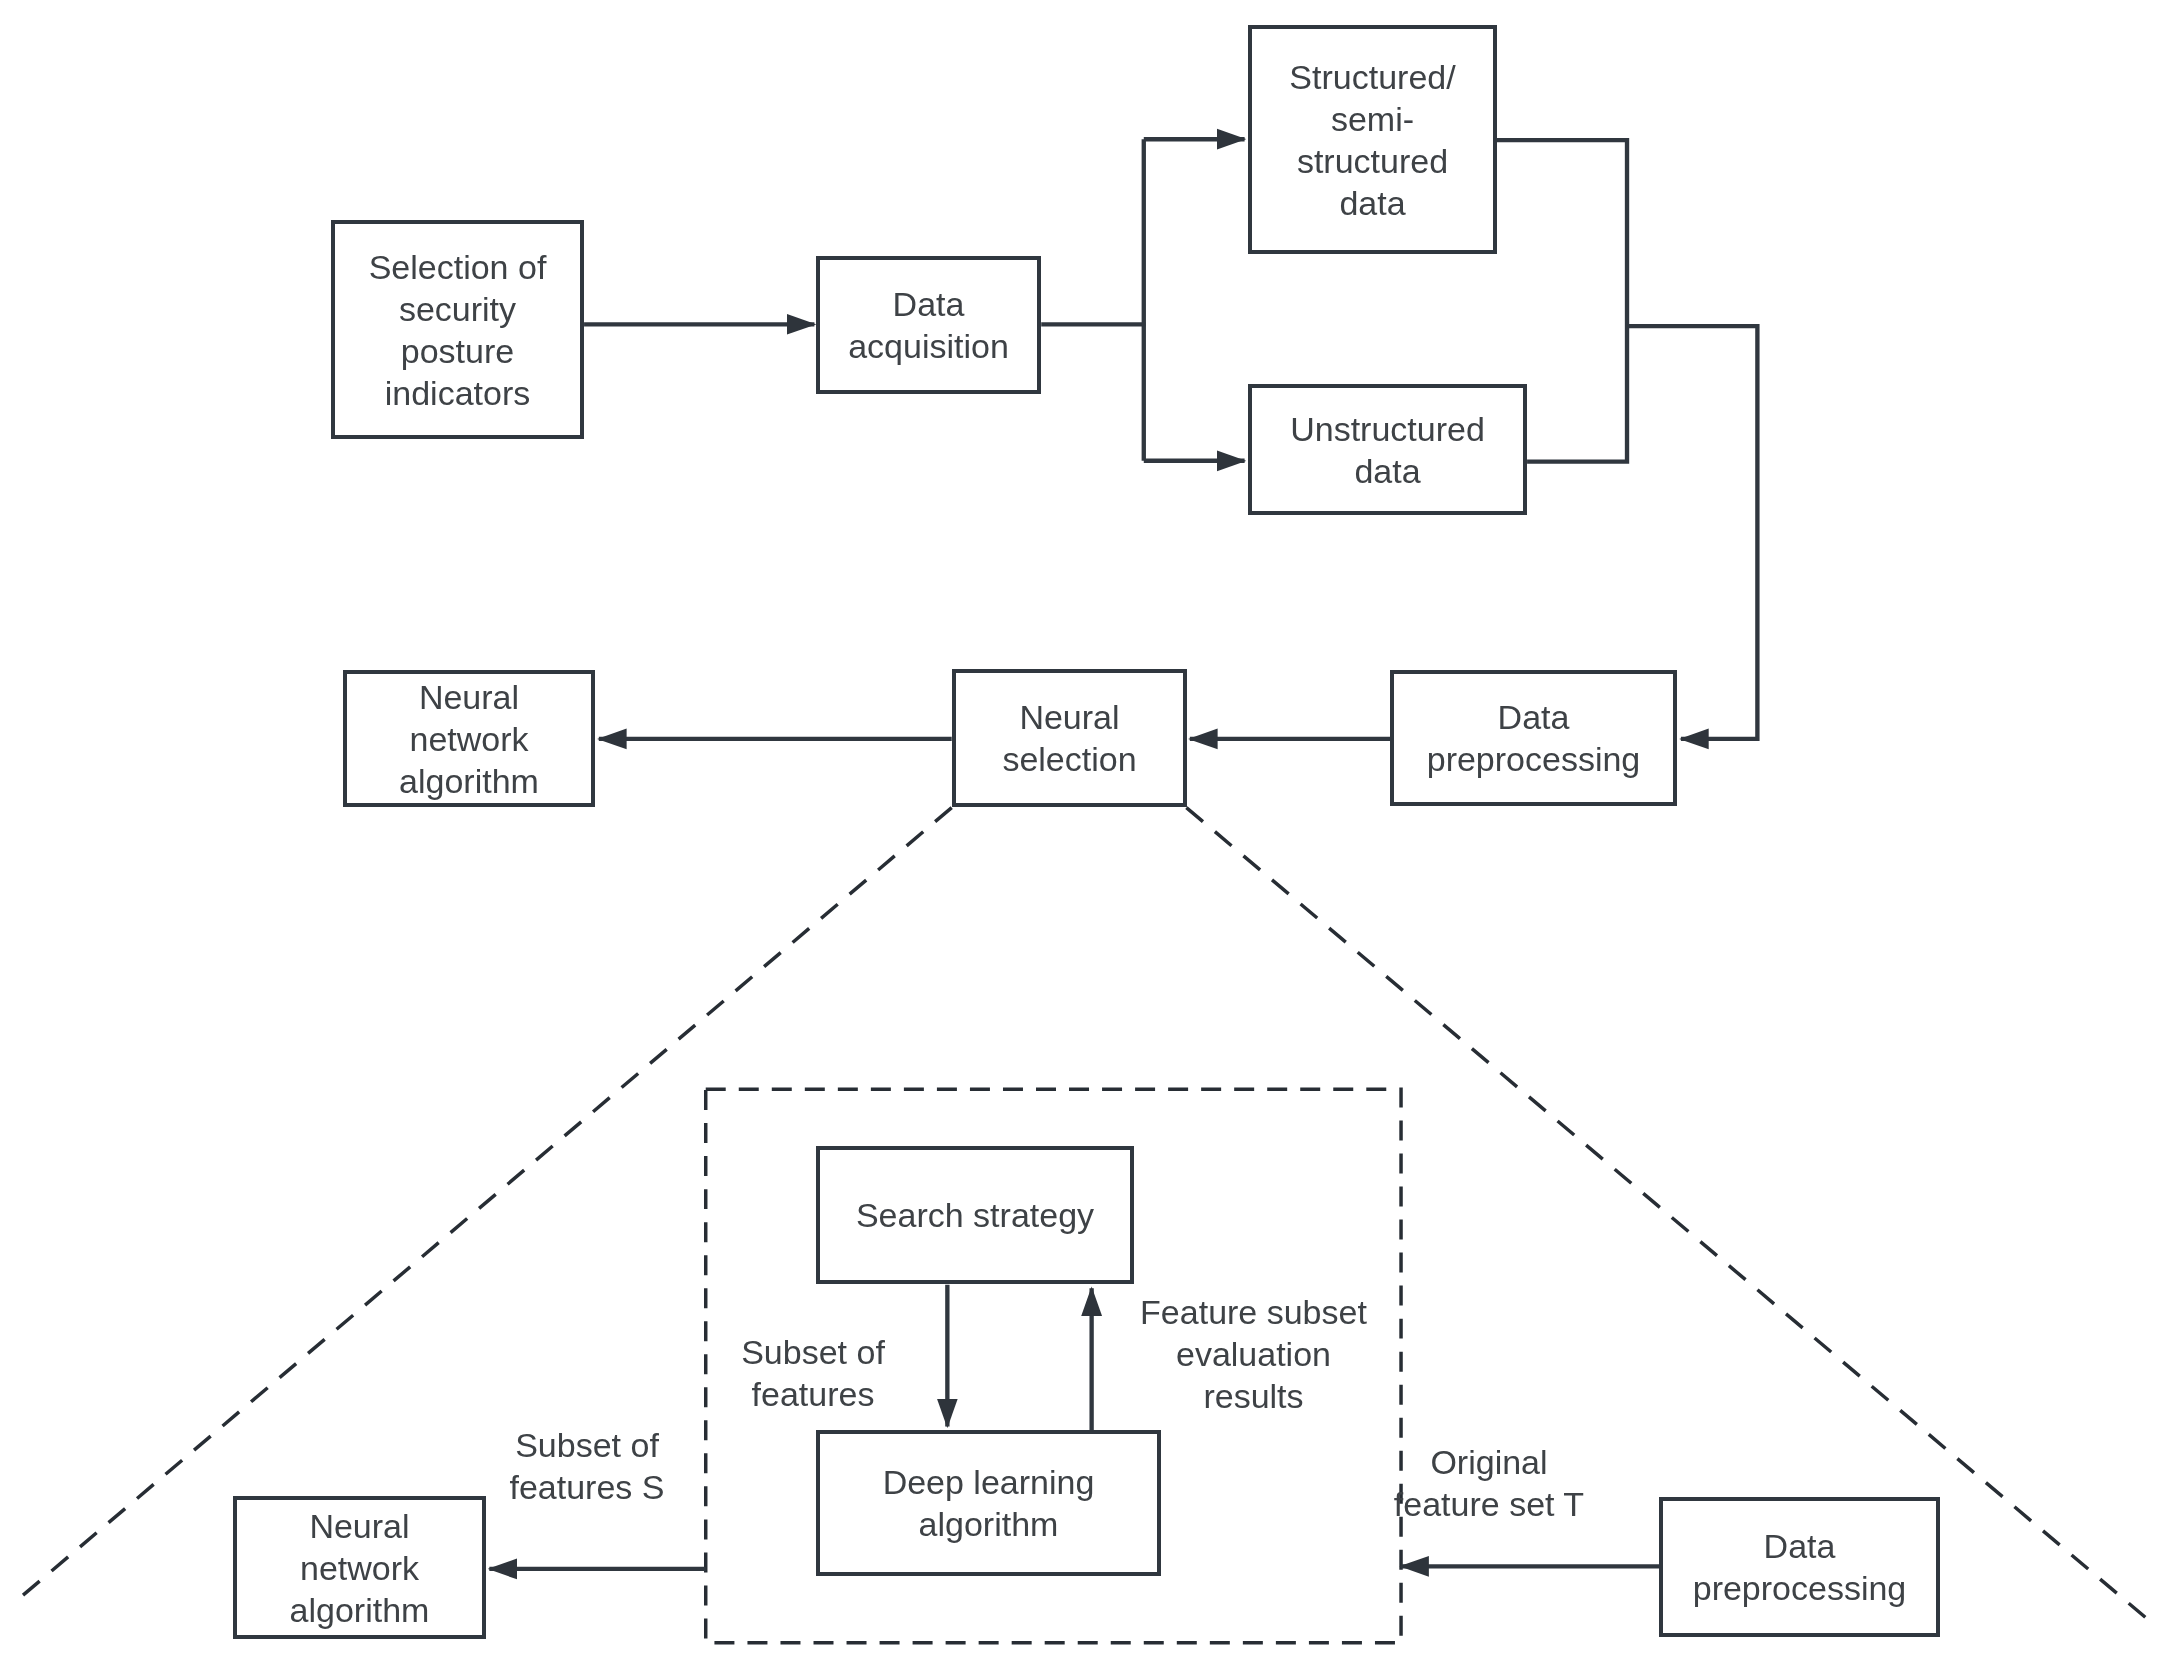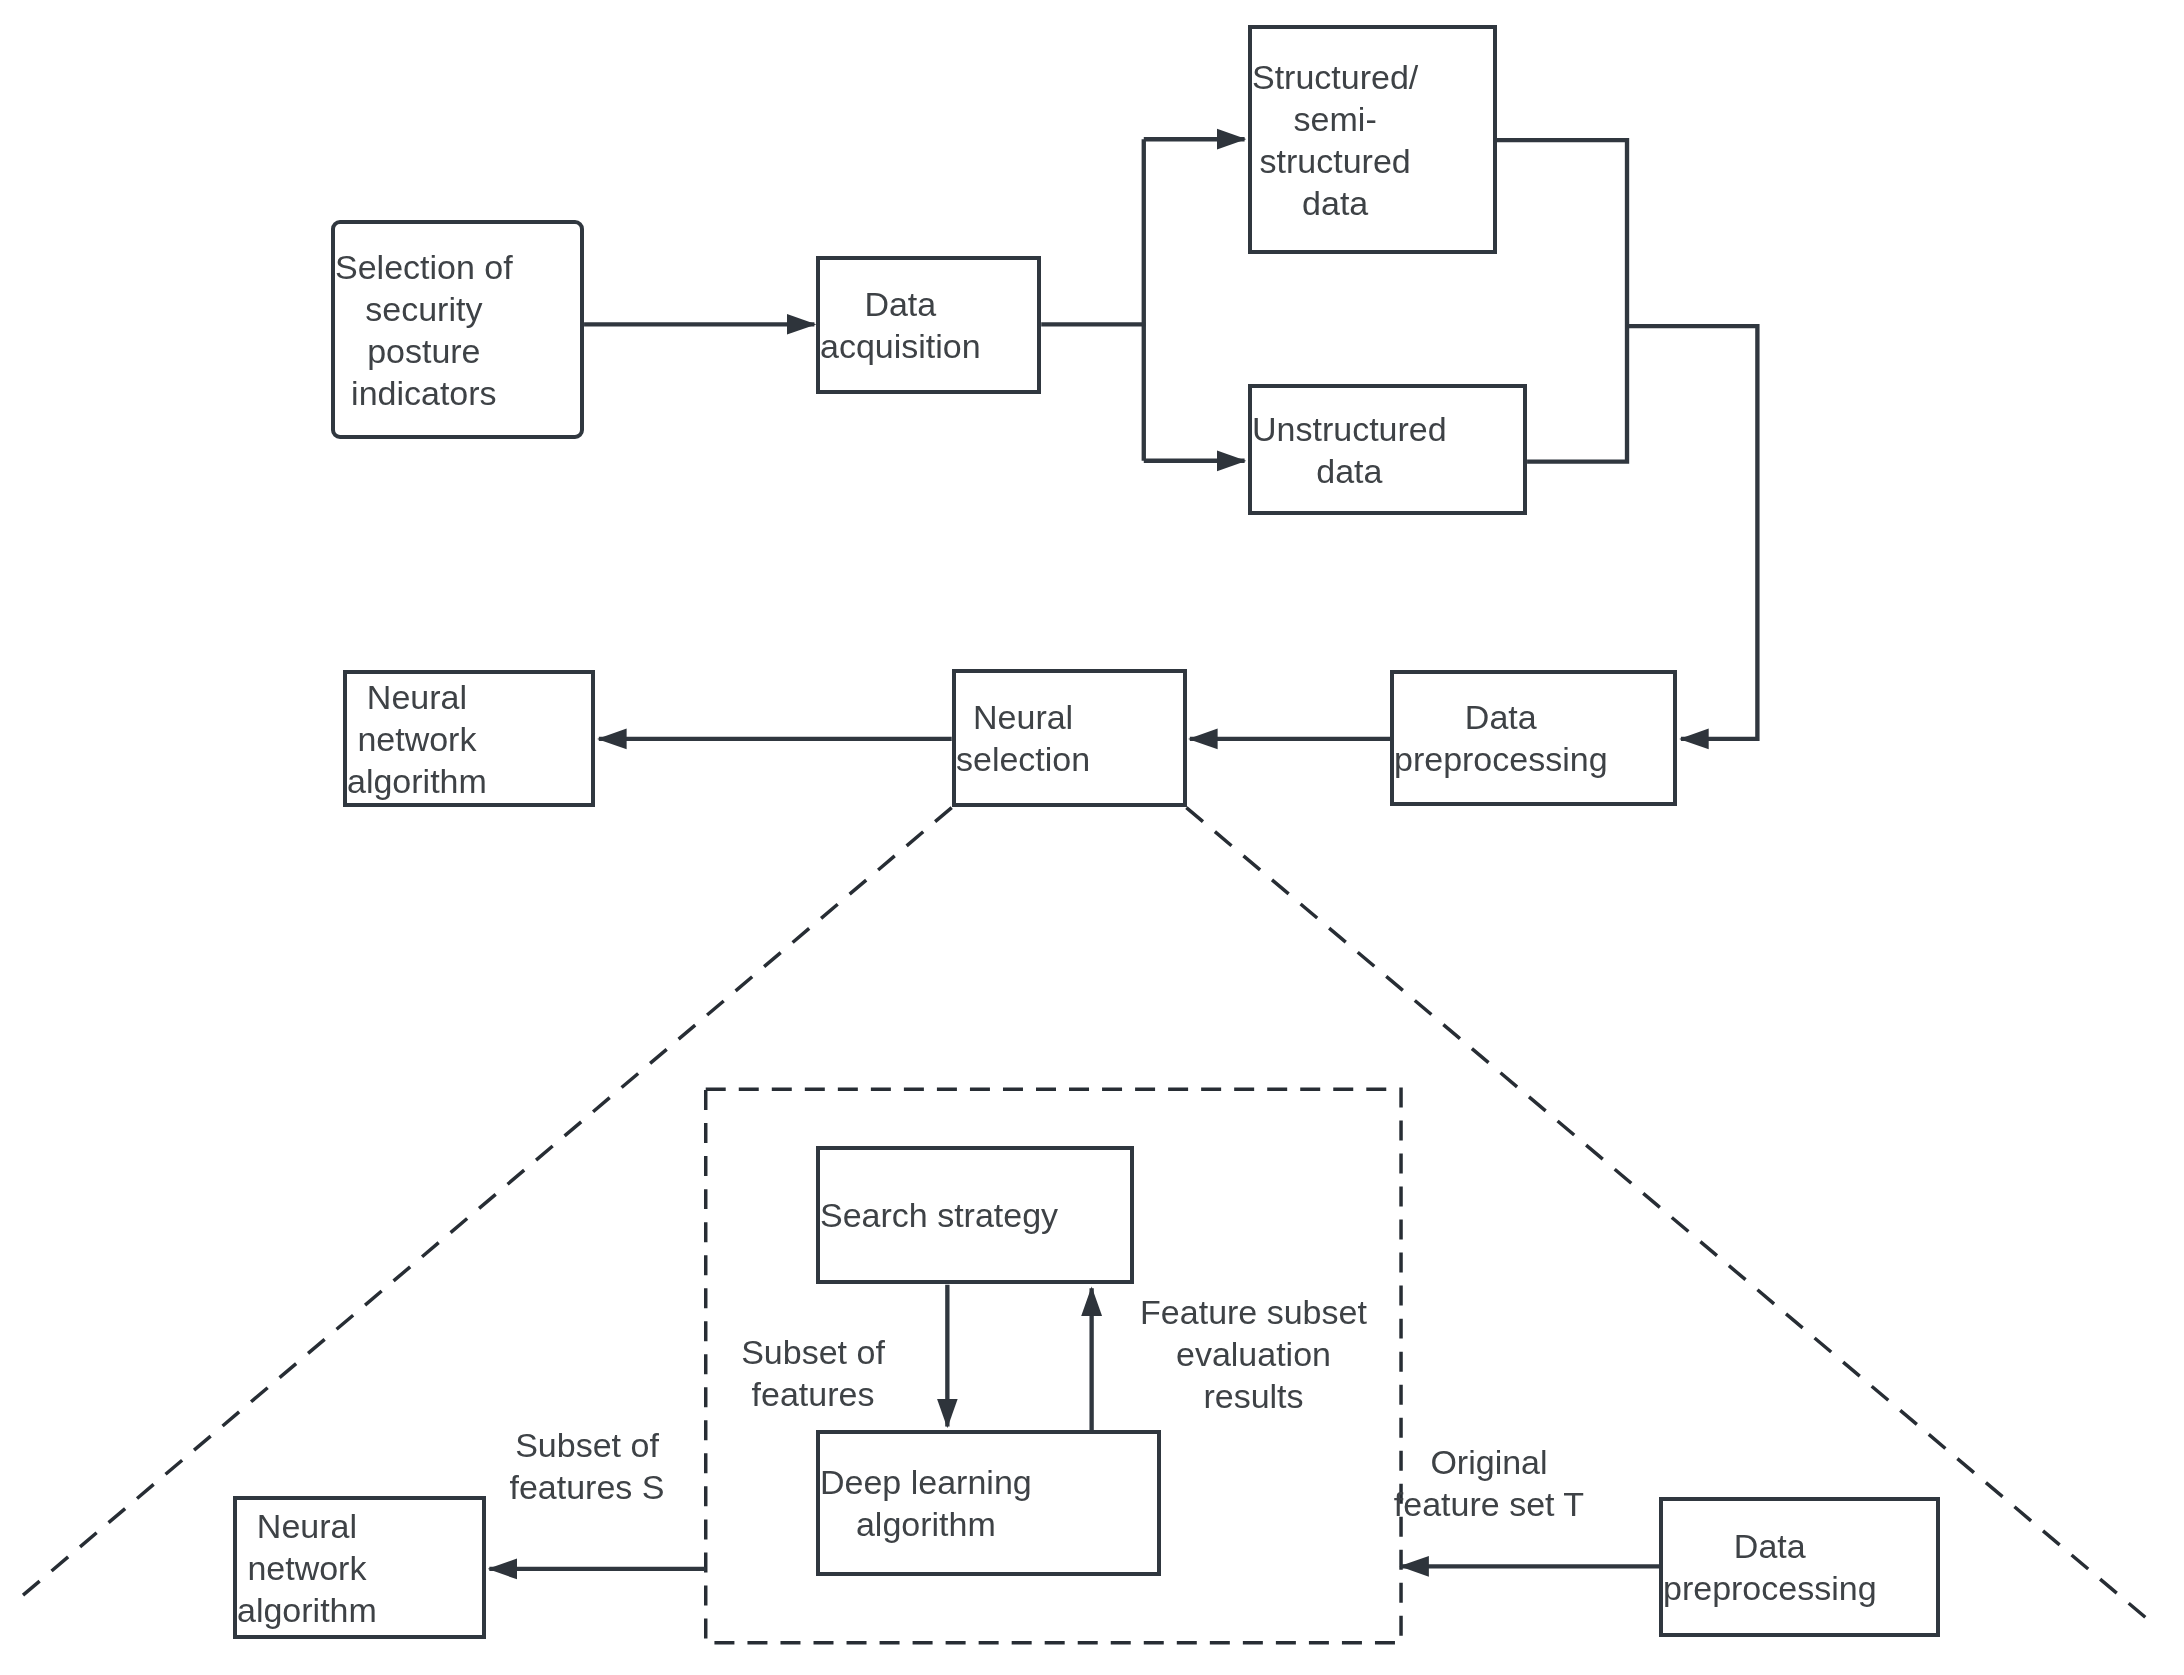--- a/index.html
+++ b/index.html
@@ -11,34 +11,34 @@
     overflow:hidden;
   }
   .connector-layer {
     position:absolute; left:0; top:0; width:2185px; height:1676px;
   }
   .node {
     position:absolute;
     box-sizing:border-box;
     border:4.3px solid #30373f;
     background:#ffffff;
-    display:flex; align-items:center; justify-content:flex-start;
+    display:flex; align-items:center; justify-content:center;
     text-align:center;
   }
   .node-label, .edge-label {
     color:#3e4246;
     font-size:34px;
     line-height:42px;
     white-space:pre-line;
     text-align:center;
   }
   .edge-label { position:absolute; }
 
   
-  .n-sel { left:331px;  top:220px;  width:253px; height:219px;border-radius:9px; }
+  .n-sel { left:331px;  top:220px;  width:253px; height:219px; }
   .n-acq { left:816px;  top:256px;  width:225px; height:138px; }
   .n-str { left:1248px; top:25px;   width:249px; height:229px; }
   .n-uns { left:1248px; top:384px;  width:279px; height:131px; }
   .n-nn1 { left:343px;  top:670px;  width:252px; height:137px; }
   .n-fs  { left:952px; top:669px;  width:235px; height:138px; }
   .n-dp1 { left:1390px; top:670px;  width:287px; height:136px; }
 
   
   .n-ss  { left:816px;  top:1146px; width:318px; height:138px; }
   .n-dl  { left:816px;  top:1430px; width:345px; height:146px; }

